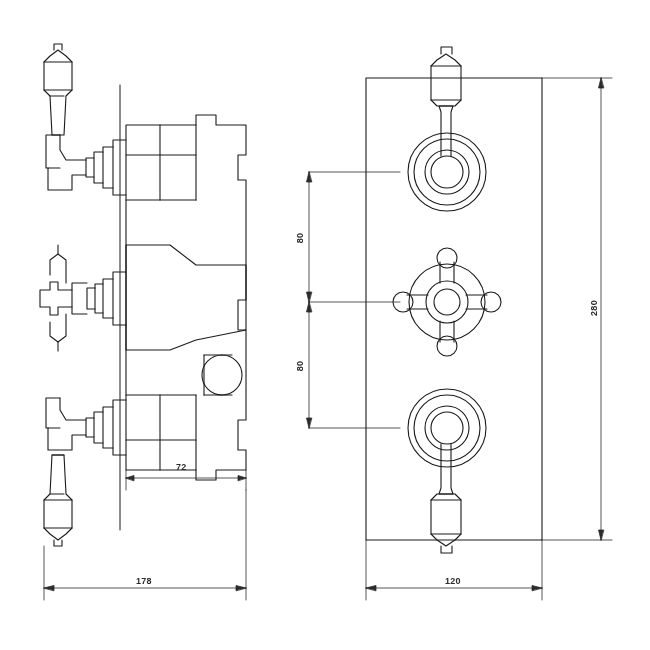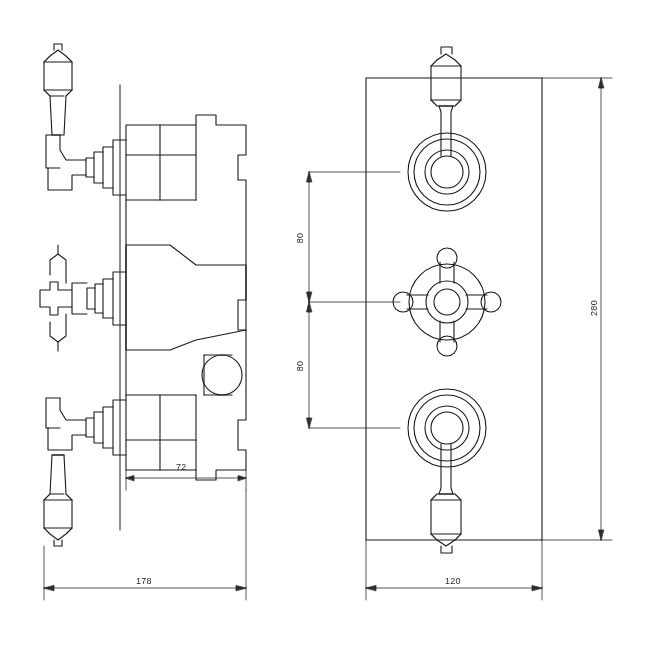--- a/index.html
+++ b/index.html
@@ -10,20 +10,21 @@
   body {
     width: 650px;
     height: 650px;
     font-family: "Liberation Sans", sans-serif;
     overflow: hidden;
   }
   #drawing {
     position: relative;
     width: 650px;
     height: 650px;
+    font-weight: bold;
   }
   #drawing svg {
     display: block;
   }
   .dim-label {
     position: absolute;
     font-family: "Liberation Sans", sans-serif;
     font-size: 9px;
     color: #2b2b2b;
     letter-spacing: 0.3px;

